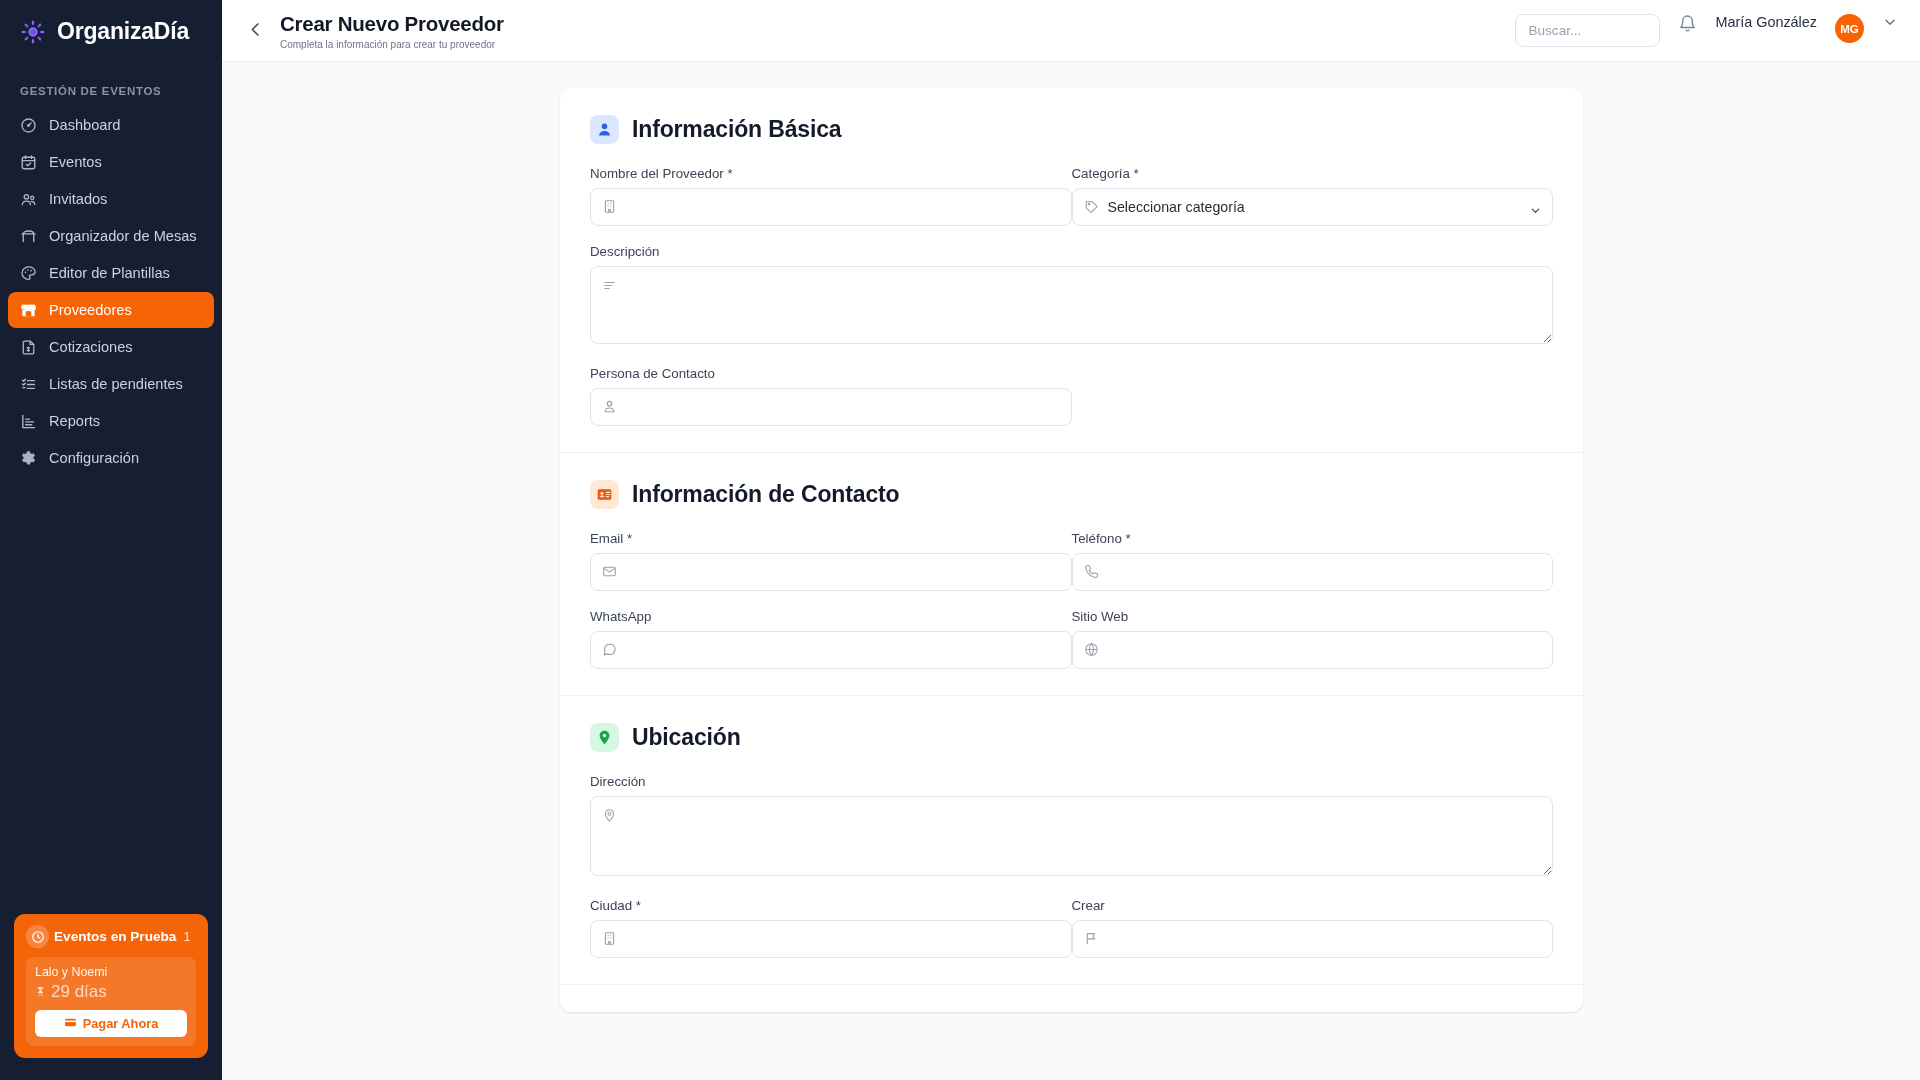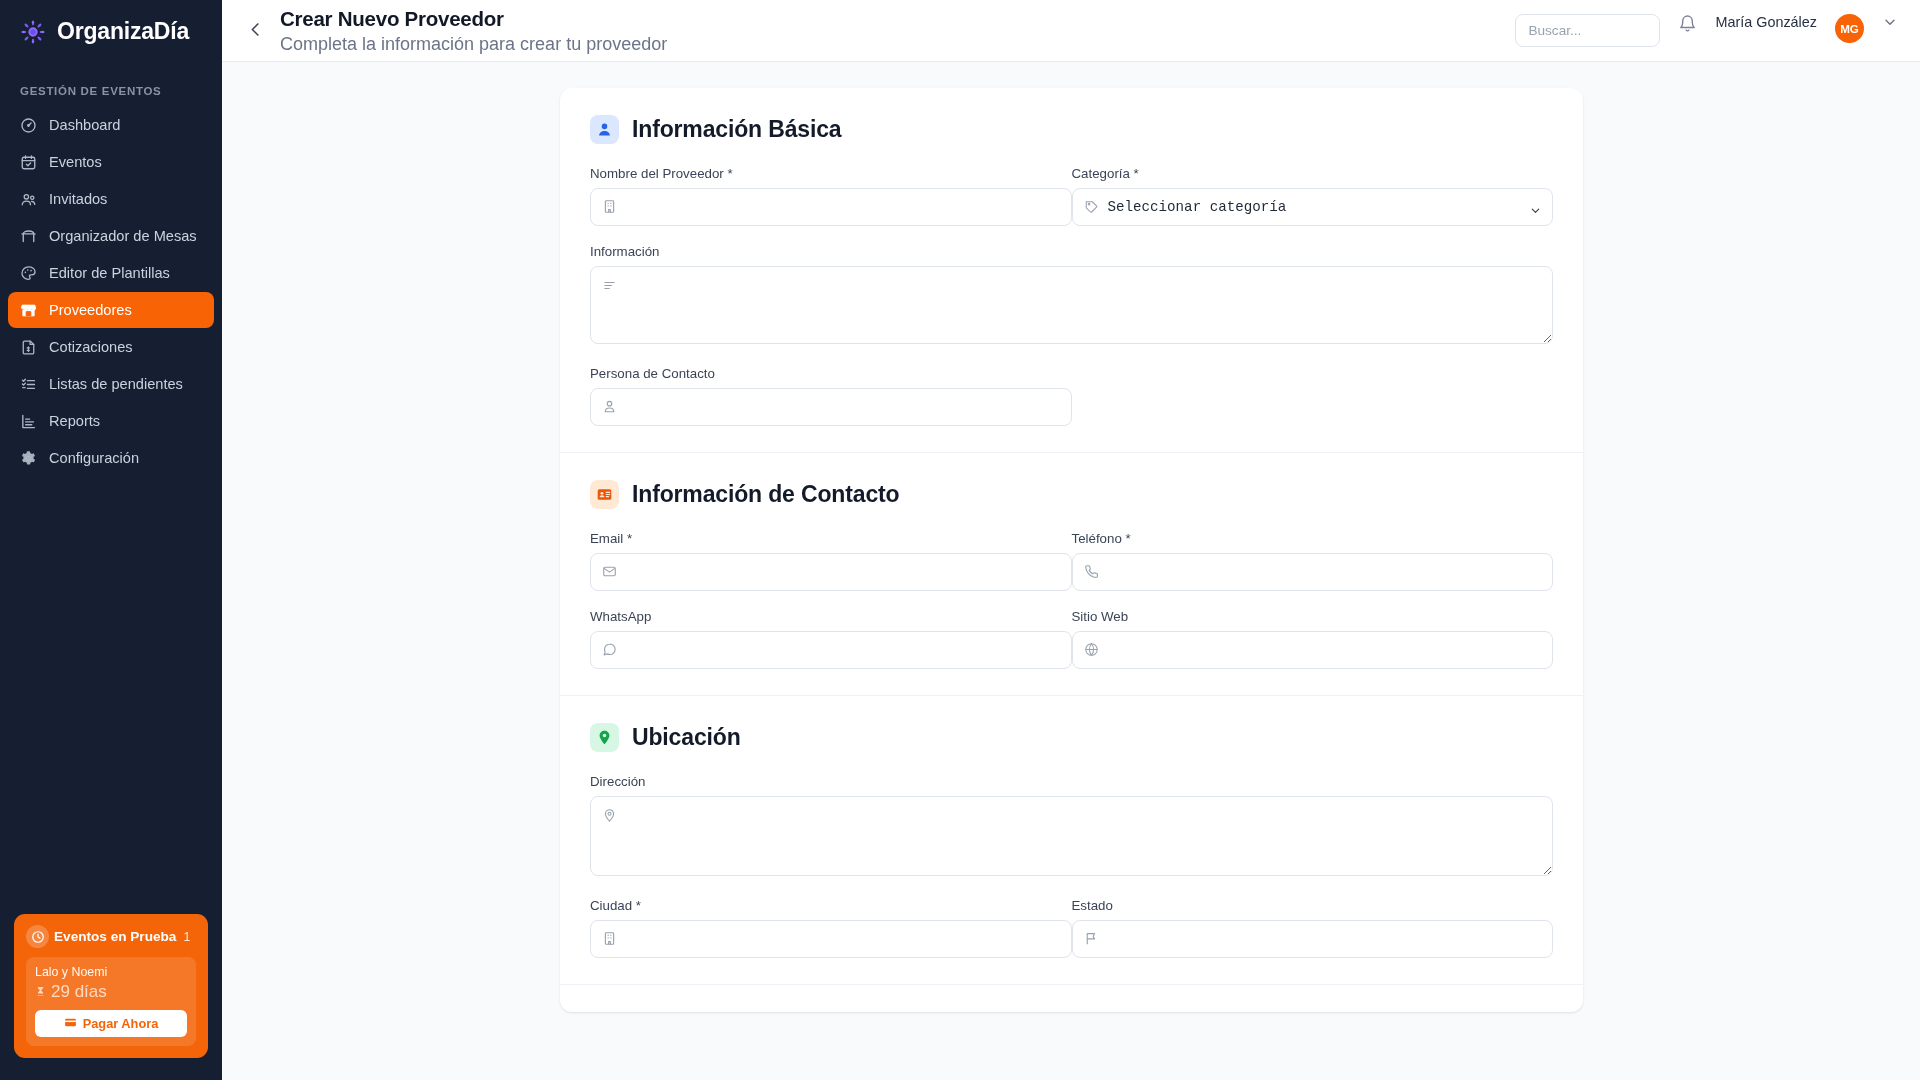--- a/index.html
+++ b/index.html
@@ -76,21 +76,21 @@
     border-bottom: 1px solid #e8ecf2;
     display: flex; align-items: center; padding: 0 22px 0 18px;
   }
   .back-btn {
     width: 30px; height: 30px; flex: 0 0 30px; border: none; background: transparent;
     display: flex; align-items: center; justify-content: center; cursor: pointer;
     color: #3e4758;
   }
   .title-block { margin-left: 10px; }
   .page-title { font-size: 20.5px; font-weight: bold; color: #121826; letter-spacing: -0.25px; }
-  .page-sub { font-size: 18px; color: #6b7488; margin-top: 3px; }
+  .page-sub { font-size: 10px; color: #6b7488; margin-top: 3px; }
   .top-right { margin-left: auto; display: flex; gap: 18px; }
   .search-box {
     width: 145px; height: 33px; border: 1px solid #dfe4ec; border-radius: 8px;
     background: #fff; padding: 0 12px; font-size: 13.6px; color: #374151;
     font-family: "Liberation Sans", sans-serif;
   }
   .search-box::placeholder { color: #9aa2b1; }
   .bell-btn { background: transparent; border: none; cursor: pointer; color: #7b8496; display: flex; }
   .user-name { font-size: 14.4px; color: #273043; }
   .avatar {
@@ -137,21 +137,21 @@
     font-size: 14.2px; color: #1f2937; padding: 0 12px 0 35px;
     height: 38px; outline: none;
   }
   textarea.inp {
     height: 78px; padding: 11px 12px 11px 35px; resize: vertical;
     line-height: 1.4;
   }
   textarea.inp.tall { height: 80px; }
   select.inp {
     appearance: none; -webkit-appearance: none;
-    padding-right: 30px; cursor: pointer; font-family: Liberation Mono, monospace;
+    padding-right: 30px; cursor: pointer;
   }
   .sel-caret {
     position: absolute; right: 12px; top: 14px; width: 11px; height: 11px;
     color: #374151; pointer-events: none;
   }
   .partial { padding-bottom: 0; overflow: hidden; height: 22px; }
 </style>
 </head>
 <body>
 
@@ -404,21 +404,21 @@
                   <svg viewBox="0 0 24 24" width="11" height="11" fill="none" stroke="currentColor" stroke-width="2.6" stroke-linecap="round" stroke-linejoin="round">
                       <path d="M5 9l7 7 7-7"></path>
                     </svg>
                 </span>
               </div>
             </div>
           </div>
 
           <div class="row">
             <div class="fld full">
-              <label class="lbl">Información</label>
+              <label class="lbl">Descripción</label>
               <div class="ctl">
                 <textarea class="inp" style=""></textarea>
                 <span class="in-ico">
                   <svg viewBox="0 0 24 24" width="15" height="15" fill="none" stroke="currentColor" stroke-width="1.9" stroke-linecap="round">
                       <path d="M4.6 7.2h14.8M4.6 12h10.6M4.6 16.8h7"></path>
                     </svg>
                 </span>
               </div>
             </div>
           </div>
@@ -539,21 +539,21 @@
                 <input class="inp" type="text" value="" style="">
                 <span class="in-ico">
                   <svg viewBox="0 0 24 24" width="15" height="15" fill="none" stroke="currentColor" stroke-width="1.8" stroke-linejoin="round">
                       <rect x="5.4" y="2.8" width="13.2" height="18.4" rx="1.4"></rect>
                       <path d="M9 7h1.6M13.4 7H15M9 11h1.6M13.4 11H15M10.6 21.2v-4.2h2.8v4.2"></path>
                     </svg>
                 </span>
               </div>
             </div>
             <div class="fld">
-              <label class="lbl">Estado</label>
+              <label class="lbl">Crear</label>
               <div class="ctl">
                 <input class="inp" type="text" value="" style="">
                 <span class="in-ico">
                   <svg viewBox="0 0 24 24" width="15" height="15" fill="none" stroke="currentColor" stroke-width="1.8" stroke-linejoin="round">
                       <path d="M5.2 21V3.4M5.2 4.2h11.6l-2.1 4.2 2.1 4.2H5.2"></path>
                     </svg>
                 </span>
               </div>
             </div>
           </div>

